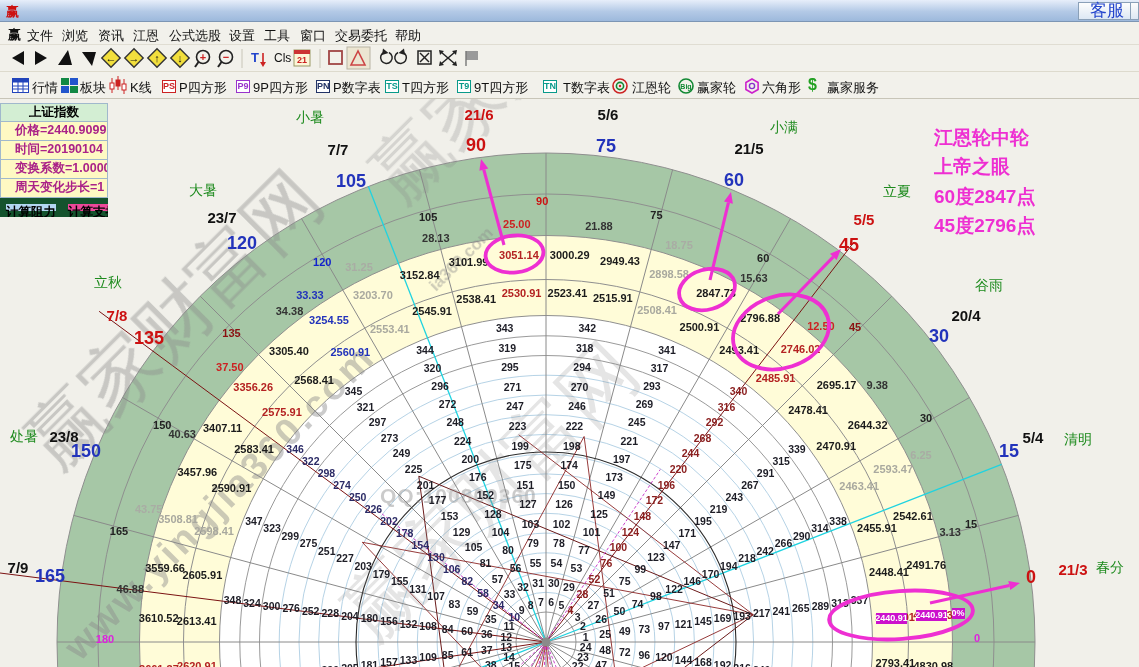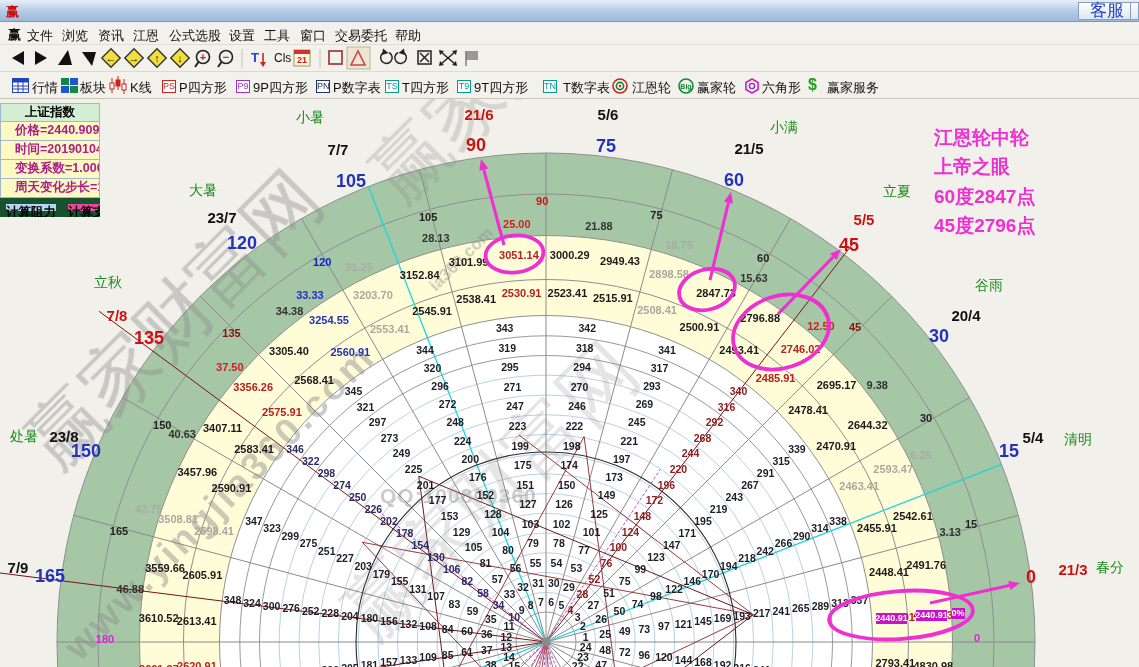--- a/index.html
+++ b/index.html
@@ -9,22 +9,22 @@
 #title{top:0;height:22px;background:linear-gradient(#e7eefa,#b3c9e6 55%,#9db9dc);border-bottom:1px solid #7d96b4}
 #title .t{position:absolute;left:25px;top:4px;font-size:12px;color:#0a0a1a}
 .logo{position:absolute;color:#cc1111;font-weight:bold;font-size:13px}
 #kefu{position:absolute;left:1078px;top:2px;width:58px;height:18px;background:linear-gradient(#fdfdfd,#dde8f4);border:1px solid #8aa0b8;font-size:17px;color:#2244cc;text-align:center;line-height:16px}
 #kefu2{position:absolute;left:1130px;top:2px;width:9px;height:18px;background:linear-gradient(#fdfdfd,#dde8f4);border:1px solid #8aa0b8}
 #menu{top:22px;height:23px;background:#f2f1eb;border-bottom:1px solid #e0ddd2}
 #menu span{position:absolute;top:5px;font-size:13px;color:#111}
 #tb1{top:45px;height:27px;background:#f2f1eb;border-bottom:1px solid #dddacd}
 #tb2{top:72px;height:27px;background:#f2f1eb;border-bottom:1px solid #c8c5b8}
 #tb2 .lbl{position:absolute;top:7px;font-size:13px;color:#111}
-.bx{position:absolute;top:8px;width:14px;height:13px;background:#fff;font-size:9px;font-weight:normal;text-align:center;line-height:11px}
-#panel{position:absolute;left:0;top:103px;width:100px}
+.bx{position:absolute;top:8px;width:14px;height:13px;background:#fff;font-size:9px;font-weight:bold;text-align:center;line-height:11px}
+#panel{position:absolute;left:0;top:103px;width:108px}
 #panel div{border:1px solid #a0b8cc;border-top:none;font-size:12.5px;font-weight:bold;height:19px;line-height:17px;white-space:nowrap;overflow:hidden}
 .ph{background:#d3eed3;color:#000;text-align:center;border-top:1px solid #a0b8cc!important}
 .pr{background:#fef9c3;color:#aa2288;padding-left:14px}
 .pbtns{display:flex;border:none!important;height:19px}
 .pbtns b{flex:1;border:6px solid #14532d;font-size:12.5px;line-height:17px;text-align:center}
 
 </style></head><body>
 <div id="page">
 <svg id="wheel" width="1139" height="667" viewBox="0 0 1139 667">
 <circle cx="546" cy="642" r="489" fill="#a6c7a6"></circle>

